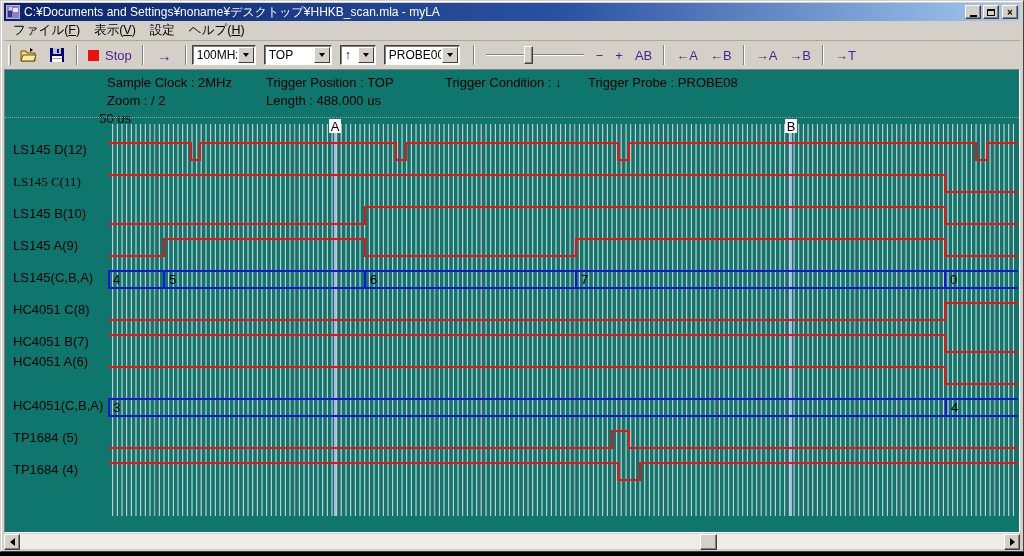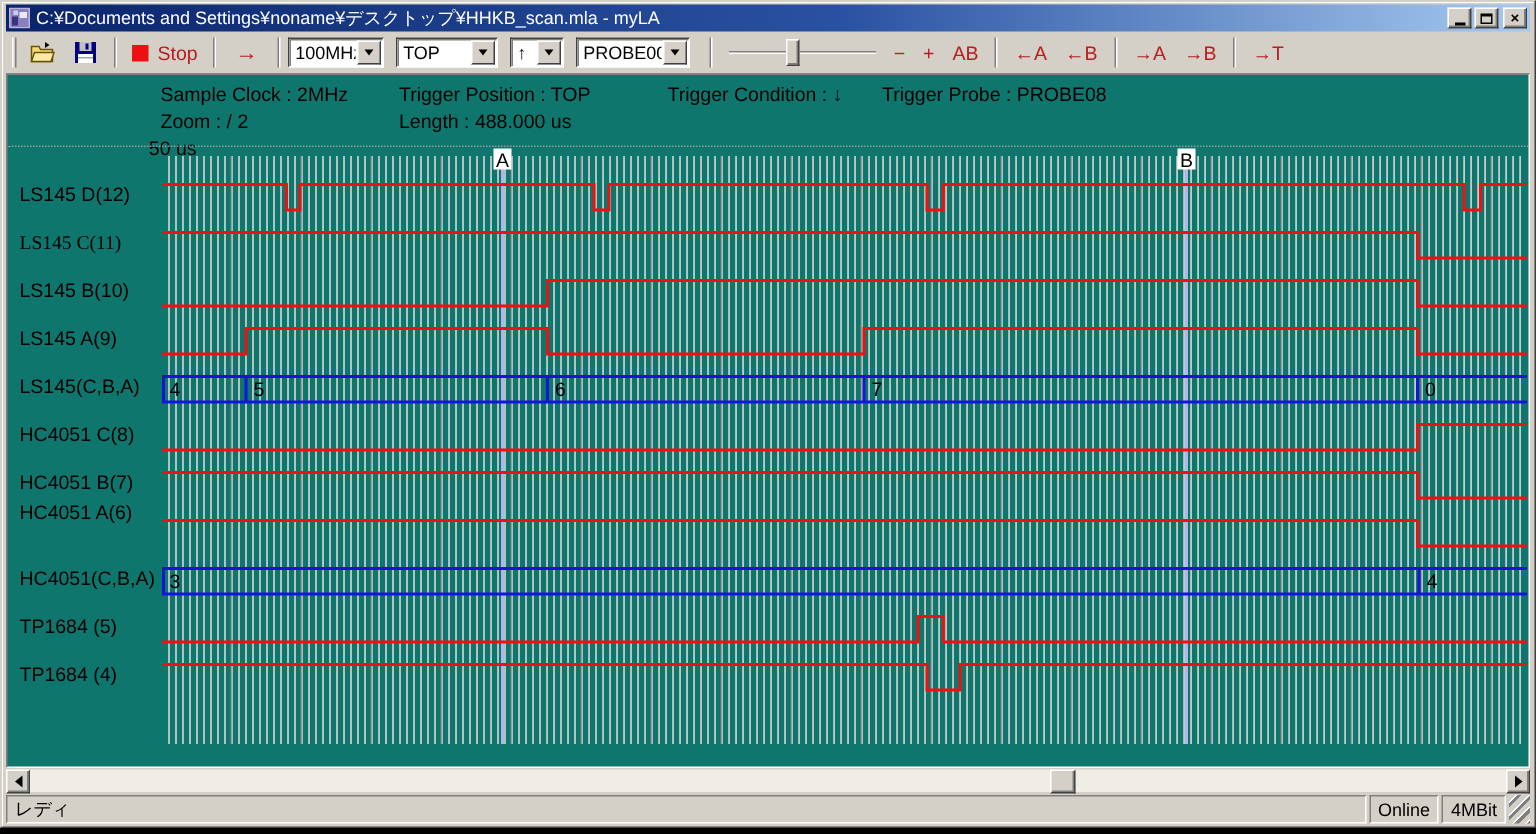--- a/index.html
+++ b/index.html
@@ -19,21 +19,21 @@
   .glyph-max { width:8px; height:7px; border:1px solid #000; border-top:2px solid #000; }
   .winbtn.close { margin-left:3px; }
   
   .menubar { height:20px; display:flex; align-items:center; font-size:12.5px; padding-left:2px;
     border-bottom:1px solid #aca899; flex:0 0 20px; }
   .menu-item { padding:2px 7px; white-space:nowrap; }
   
   .toolbar { height:28px; display:flex; align-items:center; padding:2px 2px; flex:0 0 28px; font-size:13px; }
   .grip { width:3px; height:20px; border-left:1px solid #fff; border-right:1px solid #808080; margin:0 4px 0 2px; }
   .tsep { width:2px; height:20px; border-left:1px solid #808080; border-right:1px solid #fff; margin:0 5px; }
-  .tbtn { display:flex; align-items:center; justify-content:center; height:22px; padding:0 5px; color:#b91c1c; }
+  .tbtn { display:flex; align-items:center; justify-content:center; height:22px; padding:0 5px; color:#4c1d95; }
   .icon17 { width:18px; height:16px; display:block; }
   .stopsq { width:11px; height:11px; background:#ee1010; display:inline-block; margin-right:6px; }
   .bigarrow { font-size:15px; font-weight:bold; padding:0 8px; }
   .combo { height:20px; background:#fff; border:1px solid #404040; border-bottom-color:#fff; border-right-color:#fff;
     box-shadow: inset 1px 1px 0 #808080; display:flex; align-items:center; margin-right:8px; font-size:12px; }
   .combo .val { flex:1; padding:0 4px; white-space:nowrap; overflow:hidden; }
   .combo .drop { width:16px; height:16px; margin:1px; background:#d4d0c8; border:1px solid #fff; border-bottom-color:#404040; border-right-color:#404040;
     display:flex; align-items:center; justify-content:center; }
   .tri-down { width:0; height:0; border-left:3px solid transparent; border-right:3px solid transparent; border-top:4px solid #000; }
   .slider { position:relative; width:98px; height:20px; margin:0 6px; }
@@ -83,20 +83,26 @@
         <span class="glyph-min"></span>
       </div>
     <div class="winbtn">
         <span class="glyph-max"></span>
       </div>
     <div class="winbtn close">
         <span>×</span>
       </div>
   </div>
 
+  <div class="menubar">
+    <span class="menu-item"><span>ファイル(</span><u>F</u><span>)</span></span>
+    <span class="menu-item"><span>表示(</span><u>V</u><span>)</span></span>
+    <span class="menu-item"><span>設定</span><u></u><span></span></span>
+    <span class="menu-item"><span>ヘルプ(</span><u>H</u><span>)</span></span>
+  </div>
 
   <div class="toolbar">
     <span class="grip"></span>
     <span class="tbtn">
       <svg class="icon17" viewBox="0 0 18 16">
         <path d="M1 4 h5 l1 2 h8 v8 h-14 z" fill="#f4d876" stroke="#6b5400" stroke-width="1"></path>
         <path d="M3 8 h13 l-2 6 h-13 z" fill="#fbe9a8" stroke="#6b5400" stroke-width="1"></path>
         <path d="M10 1 l3 2 l-3 2 z" fill="#000"></path>
       </svg>
     </span>
@@ -439,20 +445,14 @@
   <div class="hscroll">
     <div class="sbtn left">
         <span class="tri-l"></span>
       </div>
     <div class="sthumb"></div>
     <div class="sbtn right">
         <span class="tri-r"></span>
       </div>
   </div>
 
-  <div class="statusbar">
-    <span class="spanel main">レディ</span>
-    <span class="spanel">Online</span>
-    <span class="spanel">4MBit</span>
-    <span class="sizegrip"></span>
-  </div>
 
 </div>
 
 </body></html>

